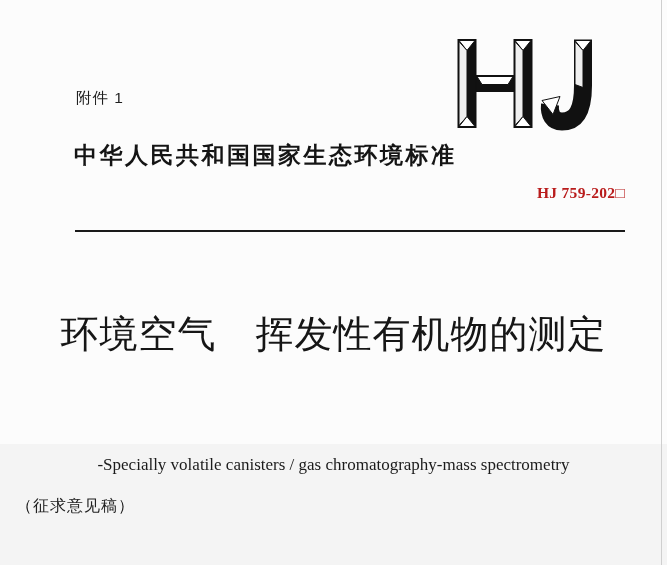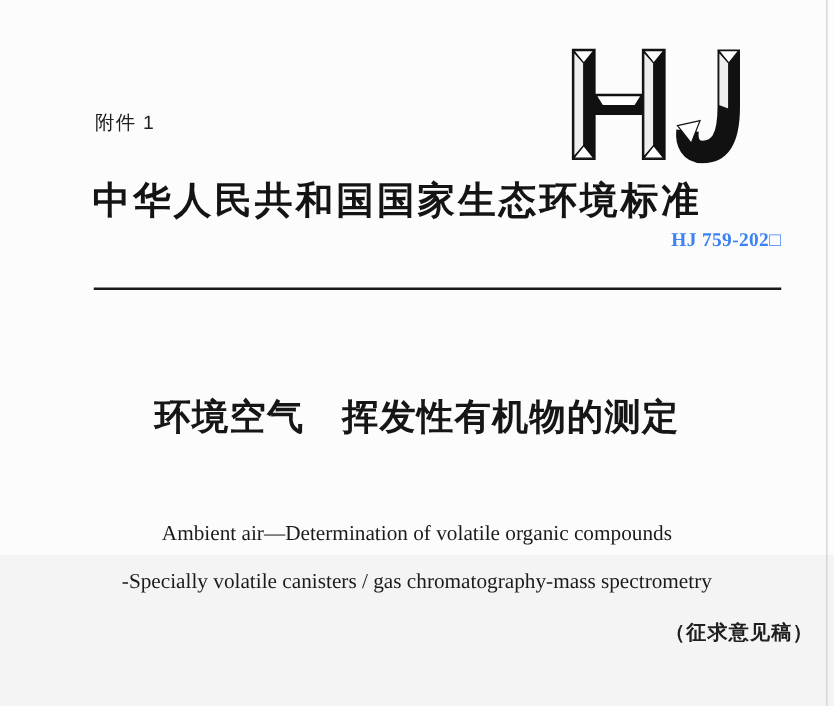--- a/index.html
+++ b/index.html
@@ -25,52 +25,52 @@
     position:absolute; left:76px; top:88px;
     font-size:15.5px; letter-spacing:1px; color:#1e1e1e;
   }
 
   .hj-logo {
     position:absolute; left:456px; top:36px; width:140px; height:95px;
   }
 
   .std-heading {
     position:absolute; left:74px; top:140px;
-    font-size:30px; font-weight:bold; letter-spacing:2.5px;
+    font-size:23px; font-weight:bold; letter-spacing:2.5px;
     color:#141414; white-space:nowrap;font-family:Liberation Mono, monospace;
   }
 
   .std-no-block {
     position:absolute; right:42px; top:184px; text-align:right;
-    color:#3b82f6;
+    color:#b91c1c;
   }
   .std-no   { font-size:15.5px; font-weight:bold; letter-spacing:0.3px; }
   .replaces { font-size:13.5px; margin-top:4px; letter-spacing:0.3px; }
 
   .rule {
     position:absolute; left:75px; top:230px; width:550px; height:2px;
     background:#1a1a1a;
   }
 
   .title-cn {
     position:absolute; left:16px; top:314px; width:635px;
-    text-align:center; font-weight:bold; color:#161616;
-    font-size:29px; line-height:41px; letter-spacing:1px;
+    text-align:center; font-weight:normal; color:#161616;
+    font-size:38px; line-height:41px; letter-spacing:1px;
   }
   .title-en-1 {
     position:absolute; left:16px; top:417px; width:635px;
     text-align:center; font-size:17px; color:#1b1b1b;
   }
   .title-en-2 {
     position:absolute; left:16px; top:455px; width:635px;
     text-align:center; font-size:17px; color:#1b1b1b;
   }
   .draft-note {
     position:absolute; left:16px; top:496px; width:635px;
-    text-align:right; font-size:16px; font-weight:700; color:#202020;
+    text-align:left; font-size:16px; font-weight:400; color:#202020;
     letter-spacing:1px;
   }
 </style>
 </head>
 <body>
 
 <div class="page">
 
   <div class="edge-line"></div>
 
@@ -106,19 +106,18 @@
   <div class="std-no-block serif">
     <div class="std-no">HJ 759-202□</div>
   </div>
 
   <div class="rule"></div>
 
   <div class="title-cn sans">
     <div>环境空气　挥发性有机物的测定</div>
   </div>
 
-  <div class="title-en-1 serif">Ambient air—Determination of volatile organic compounds</div>
 
   <div class="title-en-2 serif">-Specially volatile canisters / gas chromatography-mass spectrometry</div>
 
   <div class="draft-note sans">（征求意见稿）</div>
 
 </div>
 
 </body></html>

